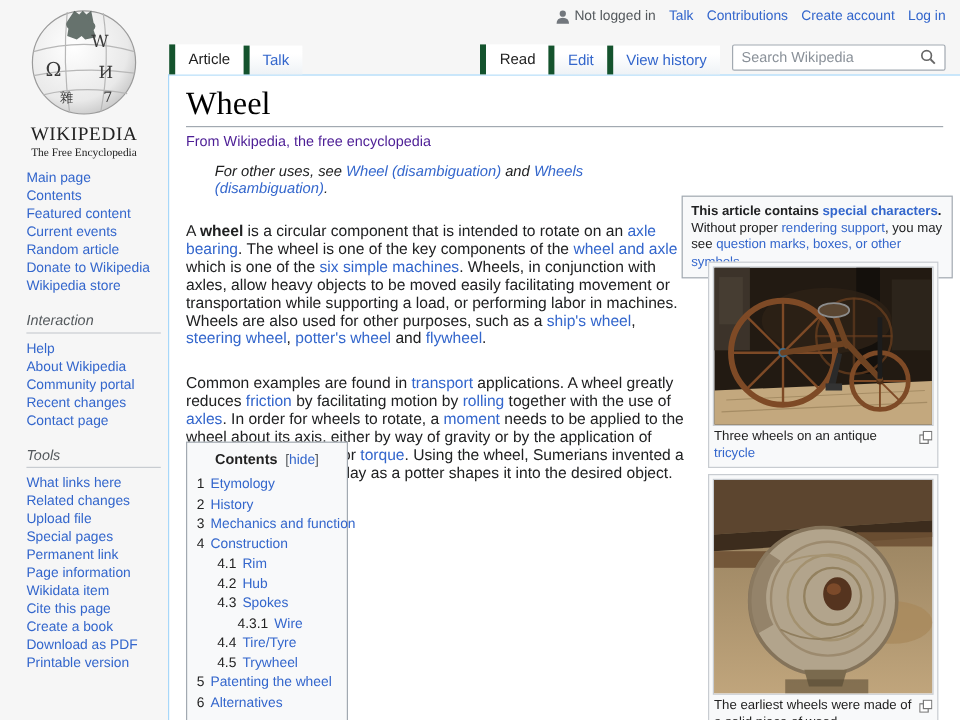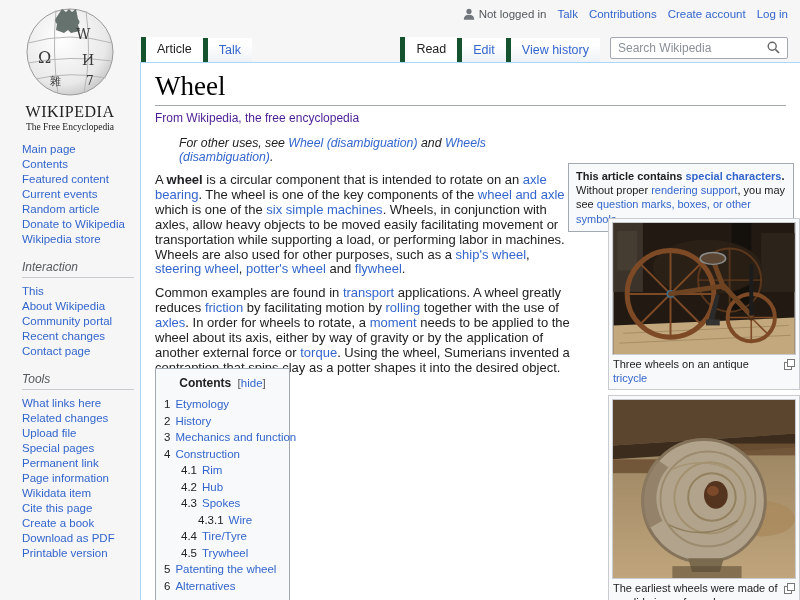--- a/index.html
+++ b/index.html
@@ -39,26 +39,26 @@
   .search-icon{position:absolute;right:20px;top:5px;}
 
   
   .content{position:absolute;left:140px;top:62px;right:0;bottom:0;background:#fff;
        border-left:1px solid #a7d7f9;border-top:1px solid #a7d7f9;overflow:hidden;}
   .page-head{margin:8px 14px 0 14px;border-bottom:1px solid #a2a9b1;}
   .page-title{font-family:"Liberation Serif",serif;font-size:27px;font-weight:normal;margin:0;padding-bottom:3px;color:#000;}
   .subtitle{margin:5px 14px;font-size:12px;color:#4c1d95;}
   .article-body{position:relative;padding:0 14px;}
   .hatnote{margin:11px 0 0 24px;font-style:italic;font-size:12.3px;width:400px;}
-  .para{width:424px;font-size:13px;line-height:14.9px;margin:9px 0;}
+  .para{width:424px;font-size:13px;line-height:14.9px;margin:22px 0;}
 
   .special-box{position:absolute;top:100px;right:6px;width:210px;border:1px solid var(--bordergray);
        background:var(--boxbg);padding:5px 7px;font-size:11px;line-height:14.2px;}
 
-  .thumb{position:absolute;right:0;border:1px solid #c8ccd1;background:var(--boxbg);padding:3px;}
+  .thumb{position:absolute;right:18px;border:1px solid #c8ccd1;background:var(--boxbg);padding:3px;}
   .thumb-1{top:155px;width:184px;}
   .thumb-2{top:332px;width:184px;}
   .thumb svg.fig{display:block;border:1px solid #c8ccd1;box-sizing:border-box;}
   .thumb-caption{padding:3px 1px 1px 1px;font-size:11px;line-height:13.5px;color:#222;position:relative;}
   .magnify{float:right;margin:1px 0 0 4px;}
 
   .toc{position:absolute;left:14px;top:305px;width:135px;box-sizing:border-box;border:1px solid var(--bordergray);
        background:var(--boxbg);padding:7px 8px 14px 8px;font-size:11.5px;}
   .toc-head{text-align:center;margin-bottom:6px;}
   .toc-title{font-weight:bold;font-size:12px;color:#222;}
@@ -115,21 +115,21 @@
   </div>
   <div class="sidebar-nav" id="sidebar-nav">
       <a class="wlink sb-link">Main page</a>
       <a class="wlink sb-link">Contents</a>
       <a class="wlink sb-link">Featured content</a>
       <a class="wlink sb-link">Current events</a>
       <a class="wlink sb-link">Random article</a>
       <a class="wlink sb-link">Donate to Wikipedia</a>
       <a class="wlink sb-link">Wikipedia store</a>
       <div class="sb-head">Interaction</div>
-      <a class="wlink sb-link">This</a>
+      <a class="wlink sb-link">Help</a>
       <a class="wlink sb-link">About Wikipedia</a>
       <a class="wlink sb-link">Community portal</a>
       <a class="wlink sb-link">Recent changes</a>
       <a class="wlink sb-link">Contact page</a>
       <div class="sb-head">Tools</div>
       <a class="wlink sb-link">What links here</a>
       <a class="wlink sb-link">Related changes</a>
       <a class="wlink sb-link">Upload file</a>
       <a class="wlink sb-link">Special pages</a>
       <a class="wlink sb-link">Permanent link</a>

